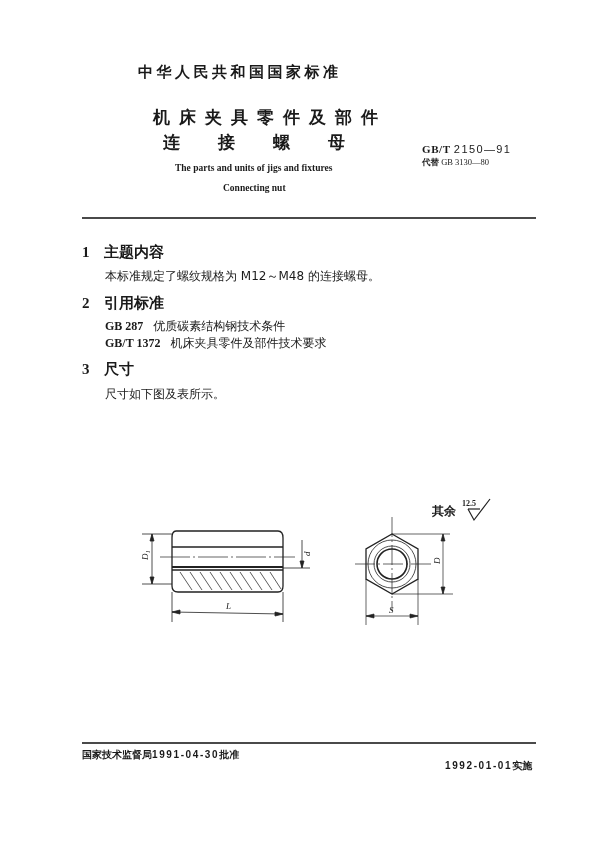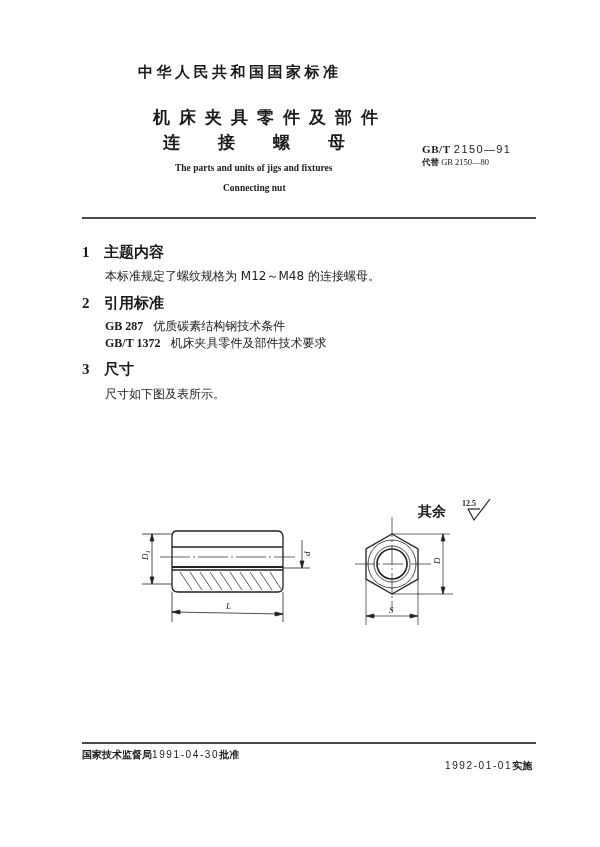--- a/index.html
+++ b/index.html
@@ -27,23 +27,23 @@
   .std-no { left: 422px; top: 122px; font-size: 11px; font-weight: bold; letter-spacing: 0.6px; font-family: "Liberation Serif", serif; margin-top: 21px; }
   .std-no .num { font-family: "Liberation Sans", sans-serif; font-weight: normal; letter-spacing: 1.4px; }
   .replaces { left: 422px; top: 157px; font-size: 8.5px; font-family: "Liberation Serif", serif; }
   .replaces b { font-family: "DejaVu Sans", sans-serif; }
   .rule { position: absolute; left: 82px; width: 454px; height: 2px; background: #4a4a4a; }
   .sec-head { left: 82px; font-size: 15px; font-weight: bold; font-family: "DejaVu Sans", "Liberation Sans", sans-serif; }
   .sec-head .n { display: inline-block; width: 22px; font-family: "Liberation Serif", serif; }
   .body-text { left: 105px; font-size: 12px; font-family: "DejaVu Sans", "Liberation Sans", sans-serif; }
   .ref-code { display: inline-block; font-weight: bold; font-family: "Liberation Serif", serif; margin-right: 10px; }
   .footer-left { left: 82px; top: 748px; font-size: 10px; font-weight: bold; font-family: "DejaVu Sans", "Liberation Sans", sans-serif; }
-  .footer-left .date, .footer-right .date { font-family: "Liberation Sans", sans-serif; font-weight: normal; letter-spacing: 1.6px; text-align: right; }
+  .footer-left .date, .footer-right .date { font-family: "Liberation Sans", sans-serif; font-weight: bold; letter-spacing: 1.6px; text-align: right; }
   .footer-right { left: 445px; top: 748px; font-size: 10px; font-weight: bold; font-family: "DejaVu Sans", "Liberation Sans", sans-serif; margin-top: 11px; }
-  .roughness { left: 418px; top: 503px; font-size: 14px; font-weight: bold; font-family: Liberation Serif, serif; }
+  .roughness { left: 432px; top: 503px; font-size: 12px; font-weight: bold; font-family: Liberation Serif, serif; }
   svg text { font-family: "Liberation Serif", serif; font-style: italic; font-size: 9px; fill: #222; }
 </style>
 </head>
 <body>
 
 <div class="abs national">中华人民共和国国家标准</div>
 <div class="abs title-cn">机床夹具零件及部件</div>
 <div class="abs subtitle-cn">
   <span>连</span>
   <span>接</span>
@@ -52,21 +52,21 @@
 </div>
 <div class="abs title-en">The parts and units of jigs and fixtures</div>
 <div class="abs subtitle-en">Connecting nut</div>
 
 <div class="abs std-no">
   <span>GB/T</span>
   <span class="num">2150—91</span>
 </div>
 <div class="abs replaces">
   <b>代替</b>
-  <span>GB 2150—80</span>
+  <span>GB 3130—80</span>
 </div>
 
 <div class="rule" style="top:217px;"></div>
 
 <div class="abs sec-head" style="top:243px;">
   <span class="n">1</span><span>主题内容</span>
 </div>
 <div class="abs body-text" style="top:268px;">本标准规定了螺纹规格为 M12～M48 的连接螺母。</div>
 
 <div class="abs sec-head" style="top:294px;">

